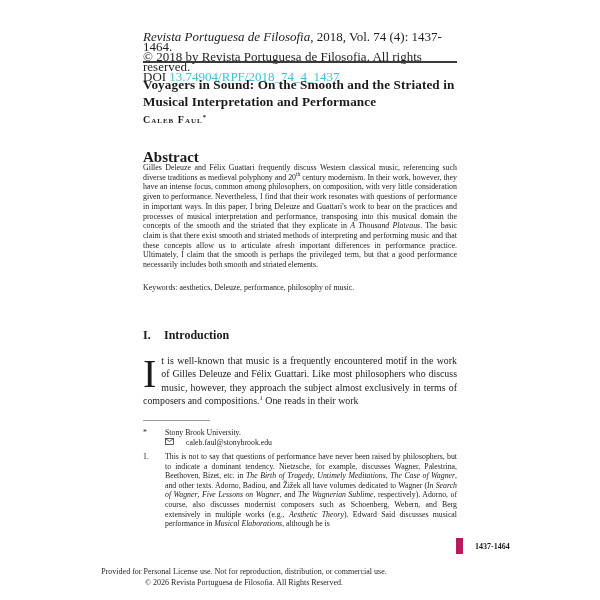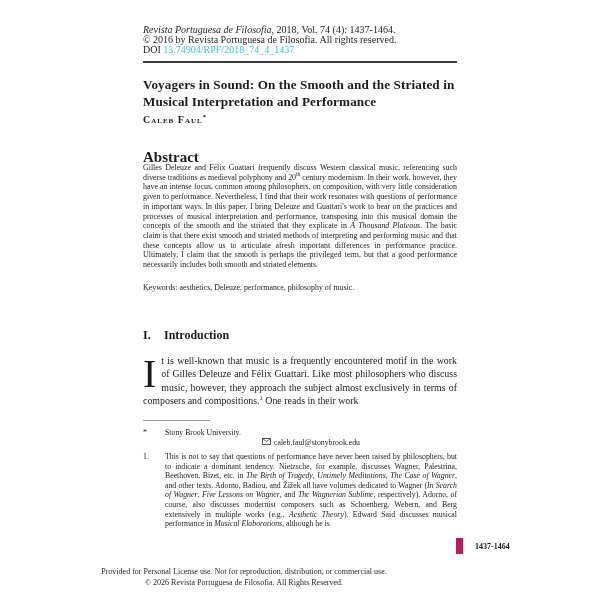--- a/index.html
+++ b/index.html
@@ -3,21 +3,21 @@
 <meta charset="utf-8">
 <style>
   html,body{margin:0;padding:0;background:#ffffff;}
   .page{
     position:relative;width:600px;height:600px;background:#ffffff;overflow:hidden;
     font-family:"Liberation Serif","DejaVu Serif",serif;color:#1b1b1b;
   }
   .col{position:absolute;left:143px;width:314px;}
 
   
-  .jheader{top:25px;font-size:10px;line-height:10px;color:#1e1e1e;}
+  .jheader{top:32px;font-size:13px;line-height:10px;color:#1e1e1e;}
   .doi-row{white-space:nowrap;}
   .doi-link{text-decoration:none;cursor:pointer;}
   .rule{top:61px;height:2px;background:#3a3a3a;}
 
   
   .ptitle{top:77px;font-size:13.2px;line-height:16.5px;font-weight:bold;letter-spacing:.1px;}
   .author{top:113px;font-size:10px;font-weight:600;font-variant:small-caps;letter-spacing:1px;}
   .author sup{font-size:6.5px;}
 
   
@@ -36,42 +36,42 @@
   .intro sup{font-size:6.5px;line-height:0;}
 
   
   .fn-rule{top:420px;width:67px;height:1px;background:#9a9a9a;}
   .fnote{font-size:7.8px;line-height:9.6px;}
   .fn-star{top:428px;}
   .fn-one{top:452px;}
   .fn-row{display:flex;}
   .fn-label{width:22px;flex:0 0 22px;}
   .fn-text{flex:1;text-align:justify;}
-  .email-row{display:flex;align-items:center;gap:3px;justify-content:center;}
+  .email-row{display:flex;align-items:center;gap:12px;}
   .env{display:inline-block;}
 
   
   .range-tab{
     position:absolute;left:456px;top:538px;height:16px;display:flex;align-items:center;
     border-left:7px solid #be185d;padding-left:12px;font-size:8px;font-weight:bold;
   }
 
   
   .pfooter{position:absolute;left:0;top:566px;width:488px;text-align:center;
     font-size:8px;line-height:11px;color:#262626;}
   i{font-style:italic;}
 </style>
 </head>
 <body>
 
 <div class="page">
 
   <div class="col jheader">
     <div><i>Revista Portuguesa de Filosofia</i><span>, 2018, Vol. 74 (4): 1437-1464.</span></div>
-    <div>© 2016 by Revista Portuguesa de Filosofia. All rights reserved.</div>
+    <div>© 2018 by Revista Portuguesa de Filosofia. All rights reserved.</div>
     <div class="doi-row">
       <span>DOI</span>
       <span class="doi-link" style="color: rgb(62, 195, 212);">13.74904/RPF/2018_74_4_1437</span>
     </div>
   </div>
 
   <div class="col rule"></div>
 
   <div class="col ptitle">Voyagers in Sound: On the Smooth and the Striated in Musical Interpretation and Performance</div>
 

